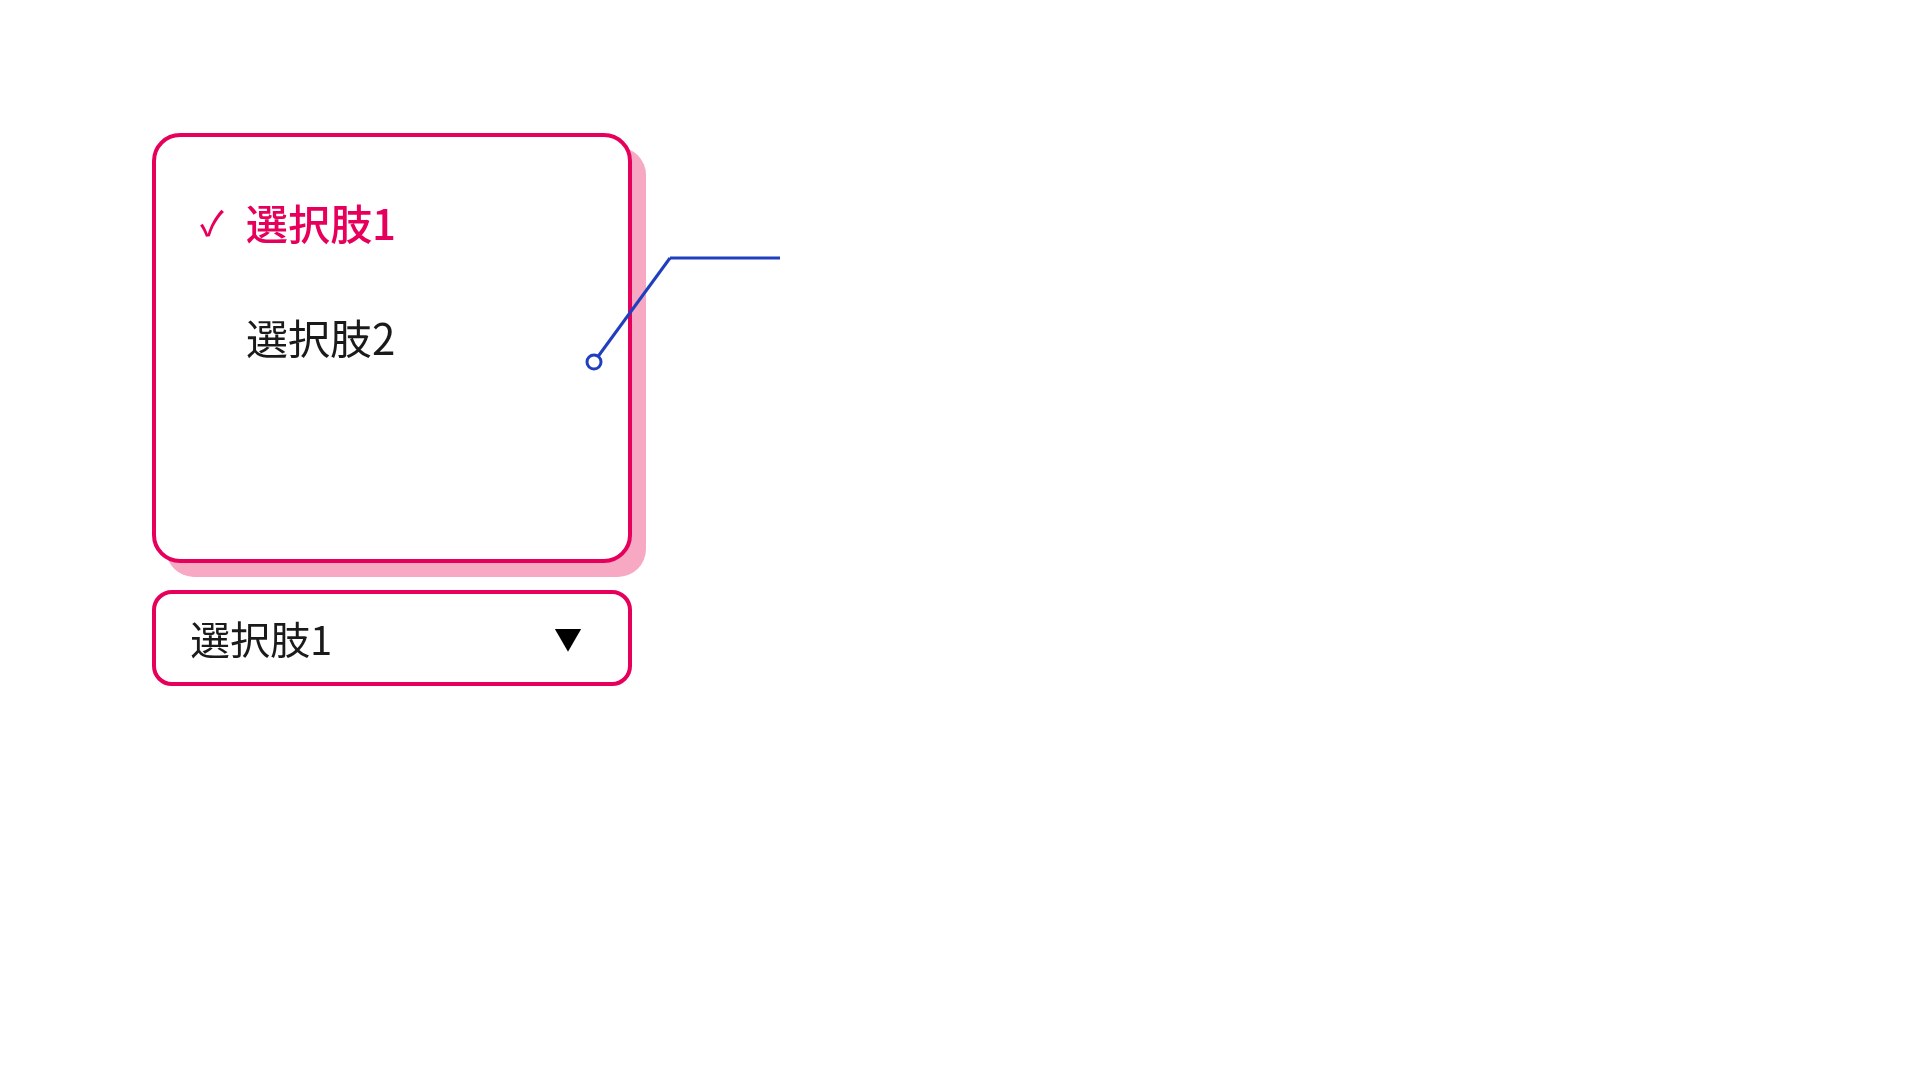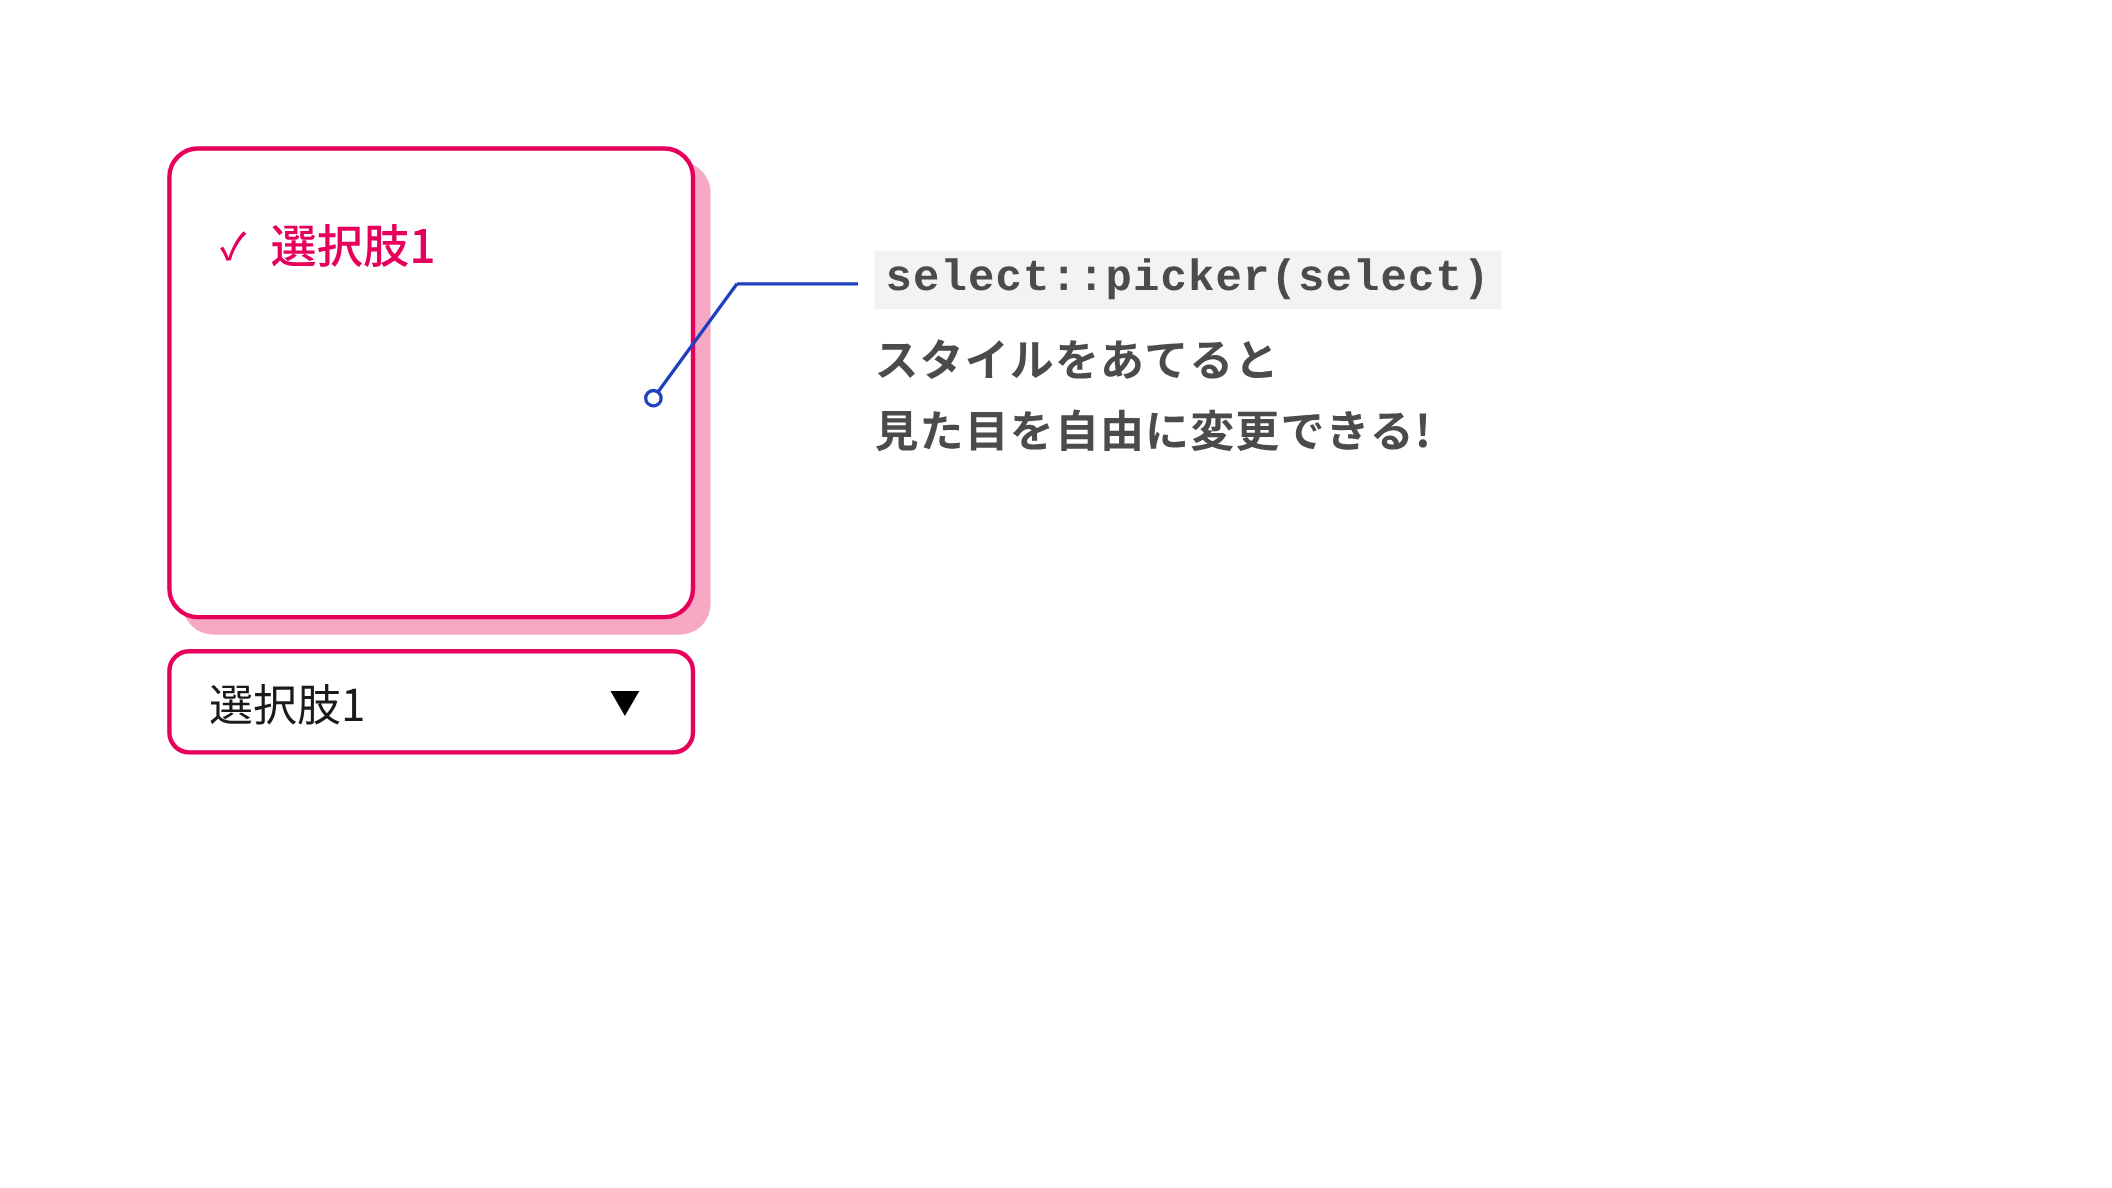--- a/index.html
+++ b/index.html
@@ -148,35 +148,32 @@
 
 <div class="canvas">
 
   <div class="picker-wrap">
     <div class="picker-shadow"></div>
     <div class="picker">
       <div class="option selected first">
         <span class="check">✓</span>
         <span class="label">選択肢1</span>
       </div>
+      <div class="option">
+        <span class="check empty">✓</span>
+        <span class="label">選択肢2</span>
+      </div>
     </div>
   </div>
 
   <div class="select-btn">
     <span>選択肢1</span>
     <span class="caret">▼</span>
   </div>
 
   <svg class="pointer-svg" width="220" height="140">
     <line x1="200" y1="8" x2="90" y2="8" stroke="#1f3fbf" stroke-width="3"></line>
     <line x1="90" y1="8" x2="14" y2="112" stroke="#1f3fbf" stroke-width="3"></line>
     <circle cx="14" cy="112" r="7" fill="#ffffff" stroke="#1f3fbf" stroke-width="3"></circle>
   </svg>
 
-  <div class="annotation">
-    <span class="code-chip">select::picker(select)</span>
-    <div class="anno-text">
-      <div>スタイルをあてると</div>
-      <div>見た目を自由に変更できる!</div>
-    </div>
-  </div>
 
 </div>
 
 </body></html>

